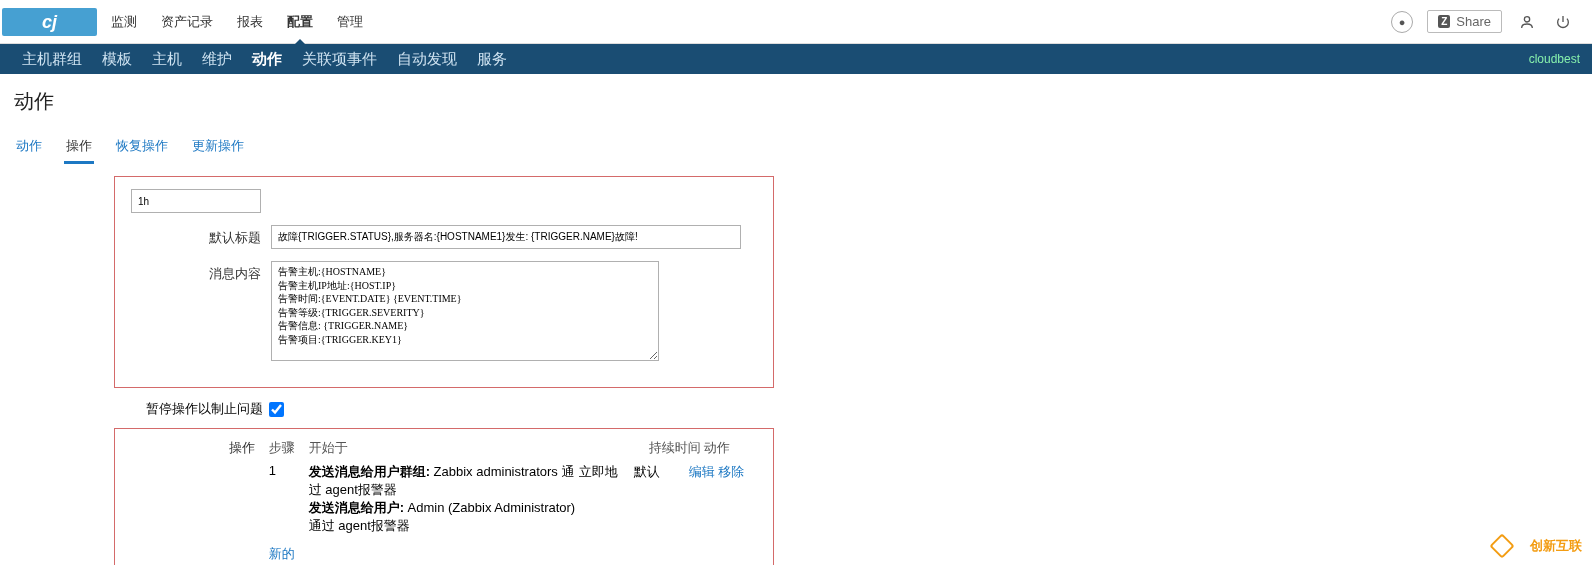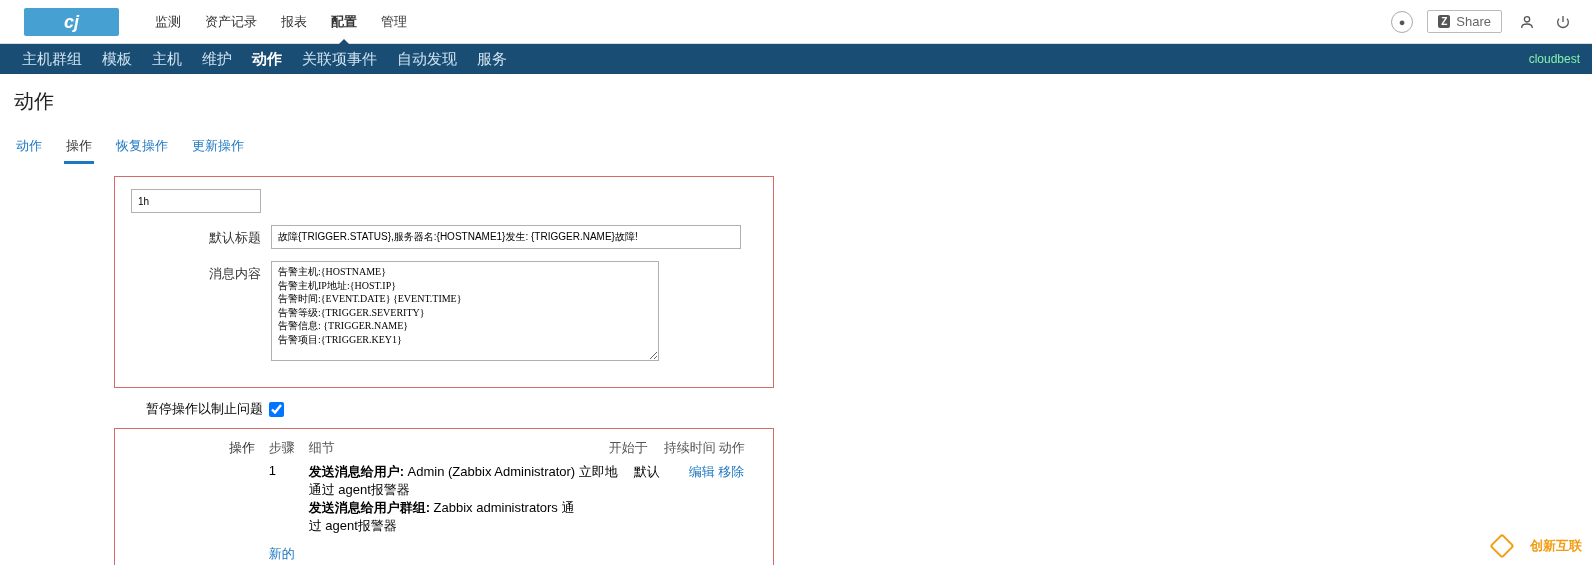--- a/index.html
+++ b/index.html
@@ -1,18 +1,18 @@
 <!DOCTYPE html>
 <html><head>
 <meta charset="utf-8">
 <style>
 *{margin:0;padding:0;box-sizing:border-box;font-family:Arial,"Microsoft YaHei",sans-serif;font-size:13px}
 body{background:#fff;width:1592px}
 .topbar{height:44px;background:#fff;display:flex;align-items:center;border-bottom:1px solid #ddd}
-.logo{width:95px;height:28px;margin:0 24px;display:inline-block;background:#46a0d2;border-radius:2px;color:#fff;font-weight:bold;font-style:italic;text-align:center;line-height:28px;font-size:18px}
+.logo{width:95px;height:28px;margin:0 2px;display:inline-block;background:#46a0d2;border-radius:2px;color:#fff;font-weight:bold;font-style:italic;text-align:center;line-height:28px;font-size:18px}
 .main-nav{display:flex;height:44px}
 .main-nav a{padding:0 12px;line-height:44px;color:#333;text-decoration:none;position:relative}
 .main-nav a.active{font-weight:bold}
 .main-nav a.active::after{content:'';position:absolute;bottom:0;left:50%;transform:translateX(-50%);border:5px solid transparent;border-bottom-color:#1a4d73}
 .top-right{margin-left:auto;display:flex;align-items:center;gap:14px;padding-right:18px;color:#666}
 .top-icon{width:22px;height:22px;border:1px solid #aaa;border-radius:50%;display:flex;align-items:center;justify-content:center;font-size:11px;color:#555;cursor:pointer}
 .share-btn{border:1px solid #bbb;border-radius:2px;padding:3px 10px;display:flex;align-items:center;gap:6px;cursor:pointer}
 .z-badge{background:#555;color:#fff;font-size:10px;font-weight:bold;padding:1px 3px;border-radius:2px}
 .subnav{background:#1a4d73;height:30px;display:flex;align-items:center;padding:0 12px;color:#cfe3f1}
 .subnav a{color:#cfe3f1;text-decoration:none;padding:0 10px;line-height:30px;font-size:15px}
@@ -130,30 +130,29 @@
   <div class="row-mid">
     <div class="lbl">暂停操作以制止问题</div>
     <input type="checkbox" checked="" style="">
   </div>
 
   <div class="ops-block">
     <span class="lbl-op">操作</span>
     <div class="ops-table">
       <div class="ops-head">
         <span>步骤</span>
-        <span>细节</span>
         <span>开始于</span>
         <span>持续时间</span>
         <span>动作</span>
       </div>
       <div class="ops-row">
         <div class="c1">1</div>
         <div class="c2">
+          <div><b>发送消息给用户群组:</b><span> Zabbix administrators 通过 agent报警器</span></div>
           <div><b>发送消息给用户:</b><span> Admin (Zabbix Administrator) 通过 agent报警器</span></div>
-          <div><b>发送消息给用户群组:</b><span> Zabbix administrators 通过 agent报警器</span></div>
         </div>
         <div class="c3">立即地</div>
         <div class="c4">默认</div>
         <div class="c5">
           <a class="link">编辑</a>
           <a class="link" style="">移除</a>
         </div>
       </div>
       <a class="link new-link">新的</a>
     </div>

